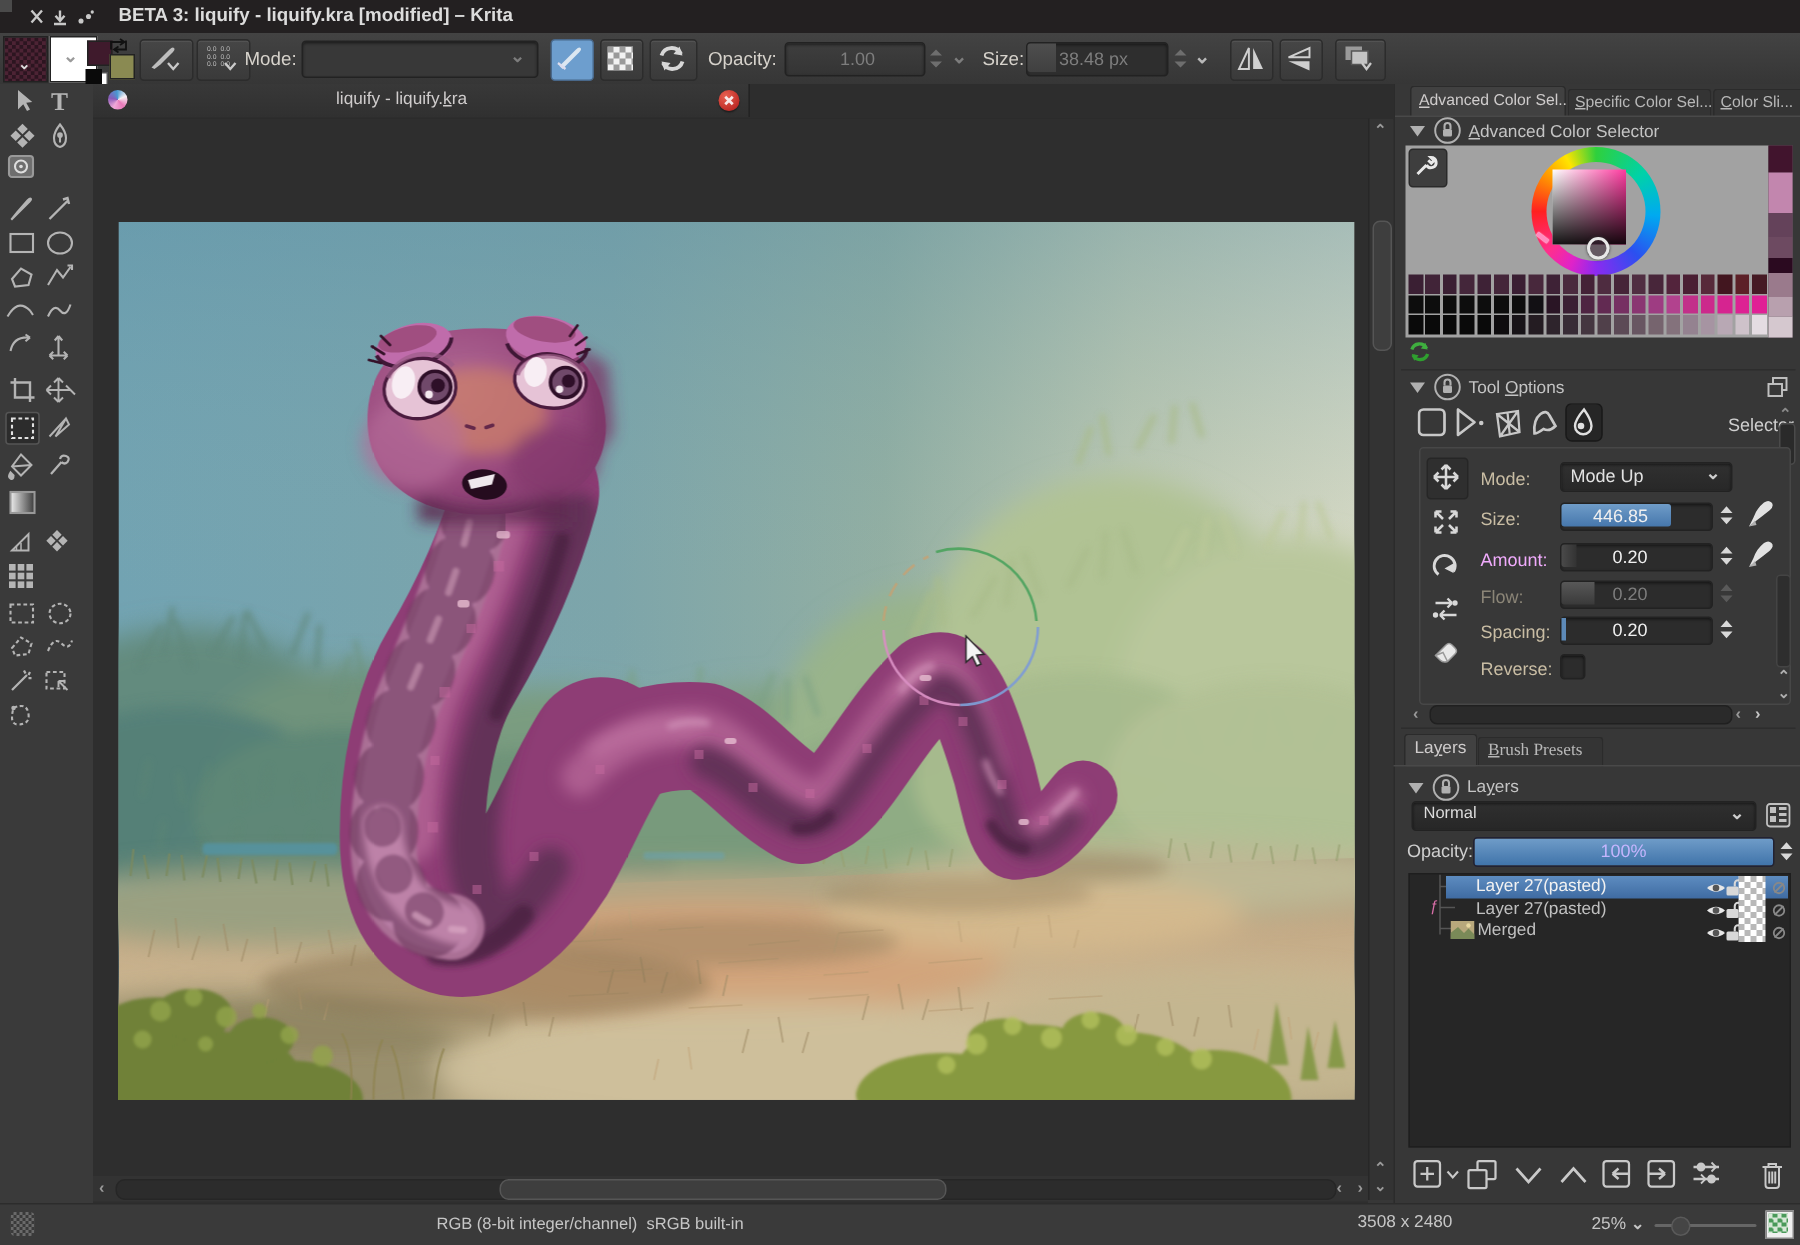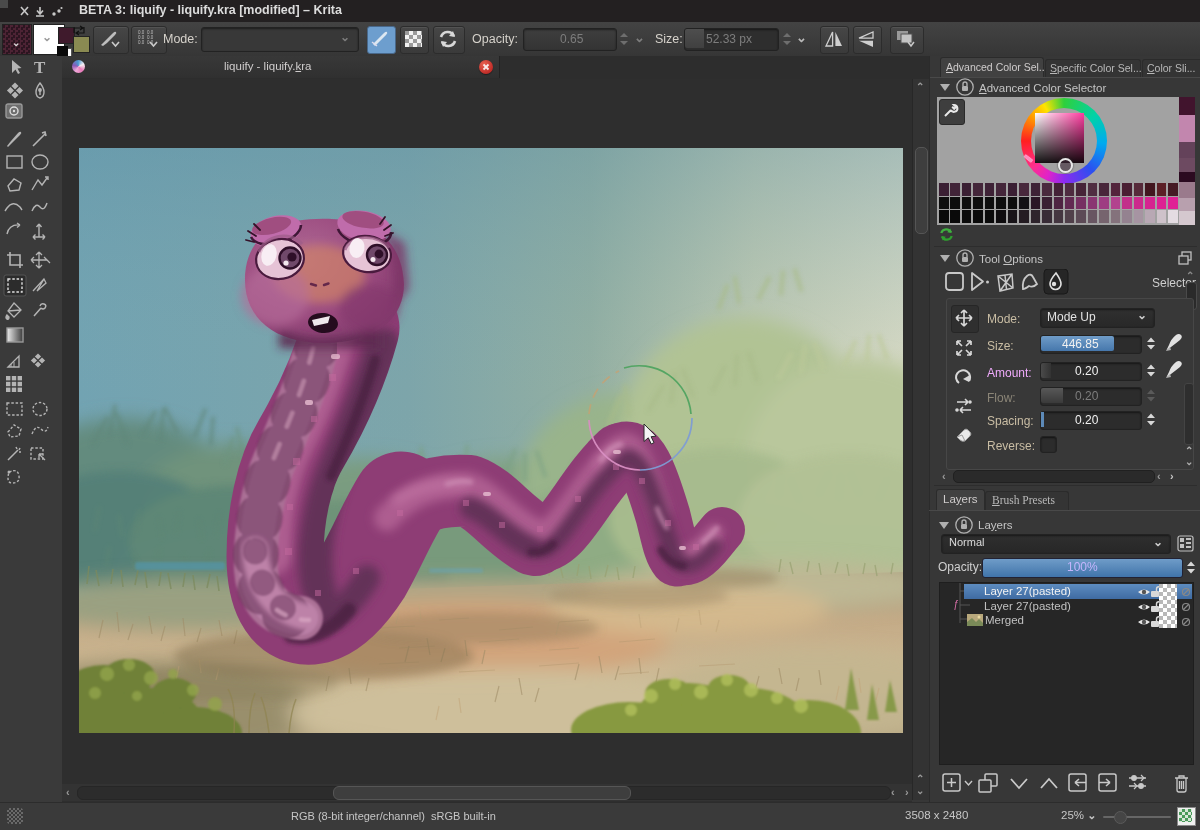--- a/index.html
+++ b/index.html
@@ -82,29 +82,29 @@
 
  <div class="btn" style="left:433px;top:4px;width:30px;height:26px;"></div>
  <svg class="abs" style="left:438px;top:7px" width="20" height="20" viewBox="0 0 20 20">
   <path d="M3 8 A7 7 0 0 1 16 7" stroke="#d8d8d8" stroke-width="2.6" fill="none"></path>
   <path d="M17 12 A7 7 0 0 1 4 13" stroke="#d8d8d8" stroke-width="2.6" fill="none"></path>
   <path d="M15 2 L17 8 L11 7 Z" fill="#d8d8d8"></path>
       <path d="M5 18 L3 12 L9 13 Z" fill="#d8d8d8"></path>
  </svg>
  <div class="abs lbl" style="left:472px;top:10px;font-size:12.5px;">Opacity:</div>
  <div class="inp" style="left:523px;top:6px;width:92px;height:21px;background:linear-gradient(#3e3e3e,#343434);"></div>
- <div class="abs dis" style="left:560px;top:10px;font-size:12px;">0.65</div>
+ <div class="abs dis" style="left:560px;top:10px;font-size:12px;">1.00</div>
  <svg class="abs" style="left:618px;top:9px" width="12" height="16" viewBox="0 0 12 16">
       <path d="M2 6 L6 2 L10 6 Z M2 10 L6 14 L10 10 Z" fill="#6e6e6e"></path>
     </svg>
  <div class="abs dis" style="left:634px;top:8px;font-size:13px;font-weight:bold;">⌄</div>
  <div class="abs lbl" style="left:655px;top:10px;font-size:12.5px;">Size:</div>
  <div class="inp" style="left:684px;top:6px;width:93px;height:21px;background:#2e2e2e;"></div>
  <div class="abs" style="left:685px;top:7px;width:19px;height:19px;background:linear-gradient(#4e4e4e,#404040);border-radius:2px 0 0 2px;"></div>
- <div class="abs dis" style="left:706px;top:10px;font-size:12px;">52.33 px</div>
+ <div class="abs dis" style="left:706px;top:10px;font-size:12px;">38.48 px</div>
  <svg class="abs" style="left:781px;top:9px" width="12" height="16" viewBox="0 0 12 16">
       <path d="M2 6 L6 2 L10 6 Z M2 10 L6 14 L10 10 Z" fill="#6e6e6e"></path>
     </svg>
  <div class="abs" style="left:796px;top:8px;font-size:13px;font-weight:bold;color:#b9b9b9;">⌄</div>
 
  <div class="btn" style="left:820px;top:4px;width:27px;height:26px;"></div>
  <svg class="abs" style="left:824px;top:8px" width="20" height="18" viewBox="0 0 20 18">
   <path d="M8.6 2 L8.6 16 L2 16 Z" fill="none" stroke="#cfcfcf" stroke-width="1.3"></path>
   <path d="M11.4 2 L11.4 16 L18 16 Z" fill="#cfcfcf"></path>
  </svg>

